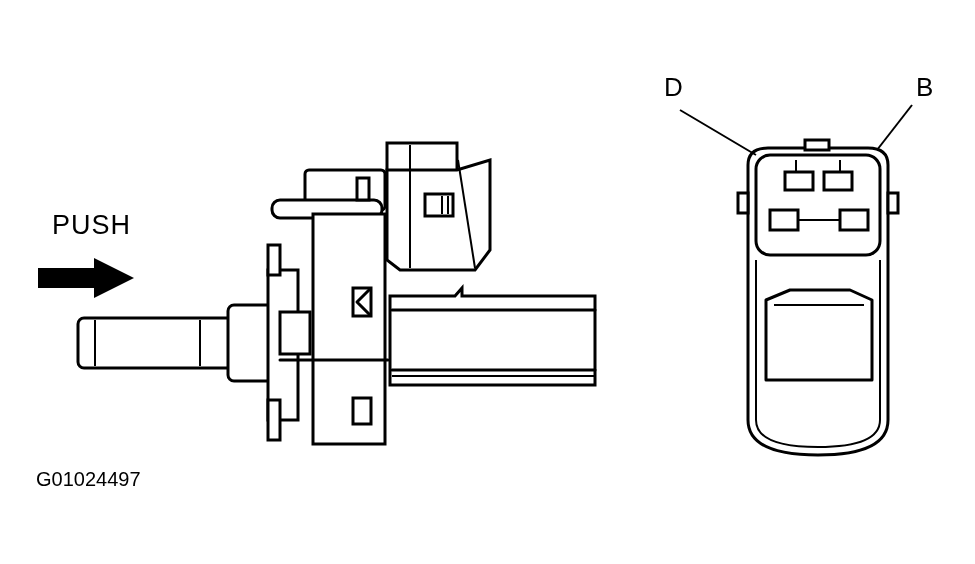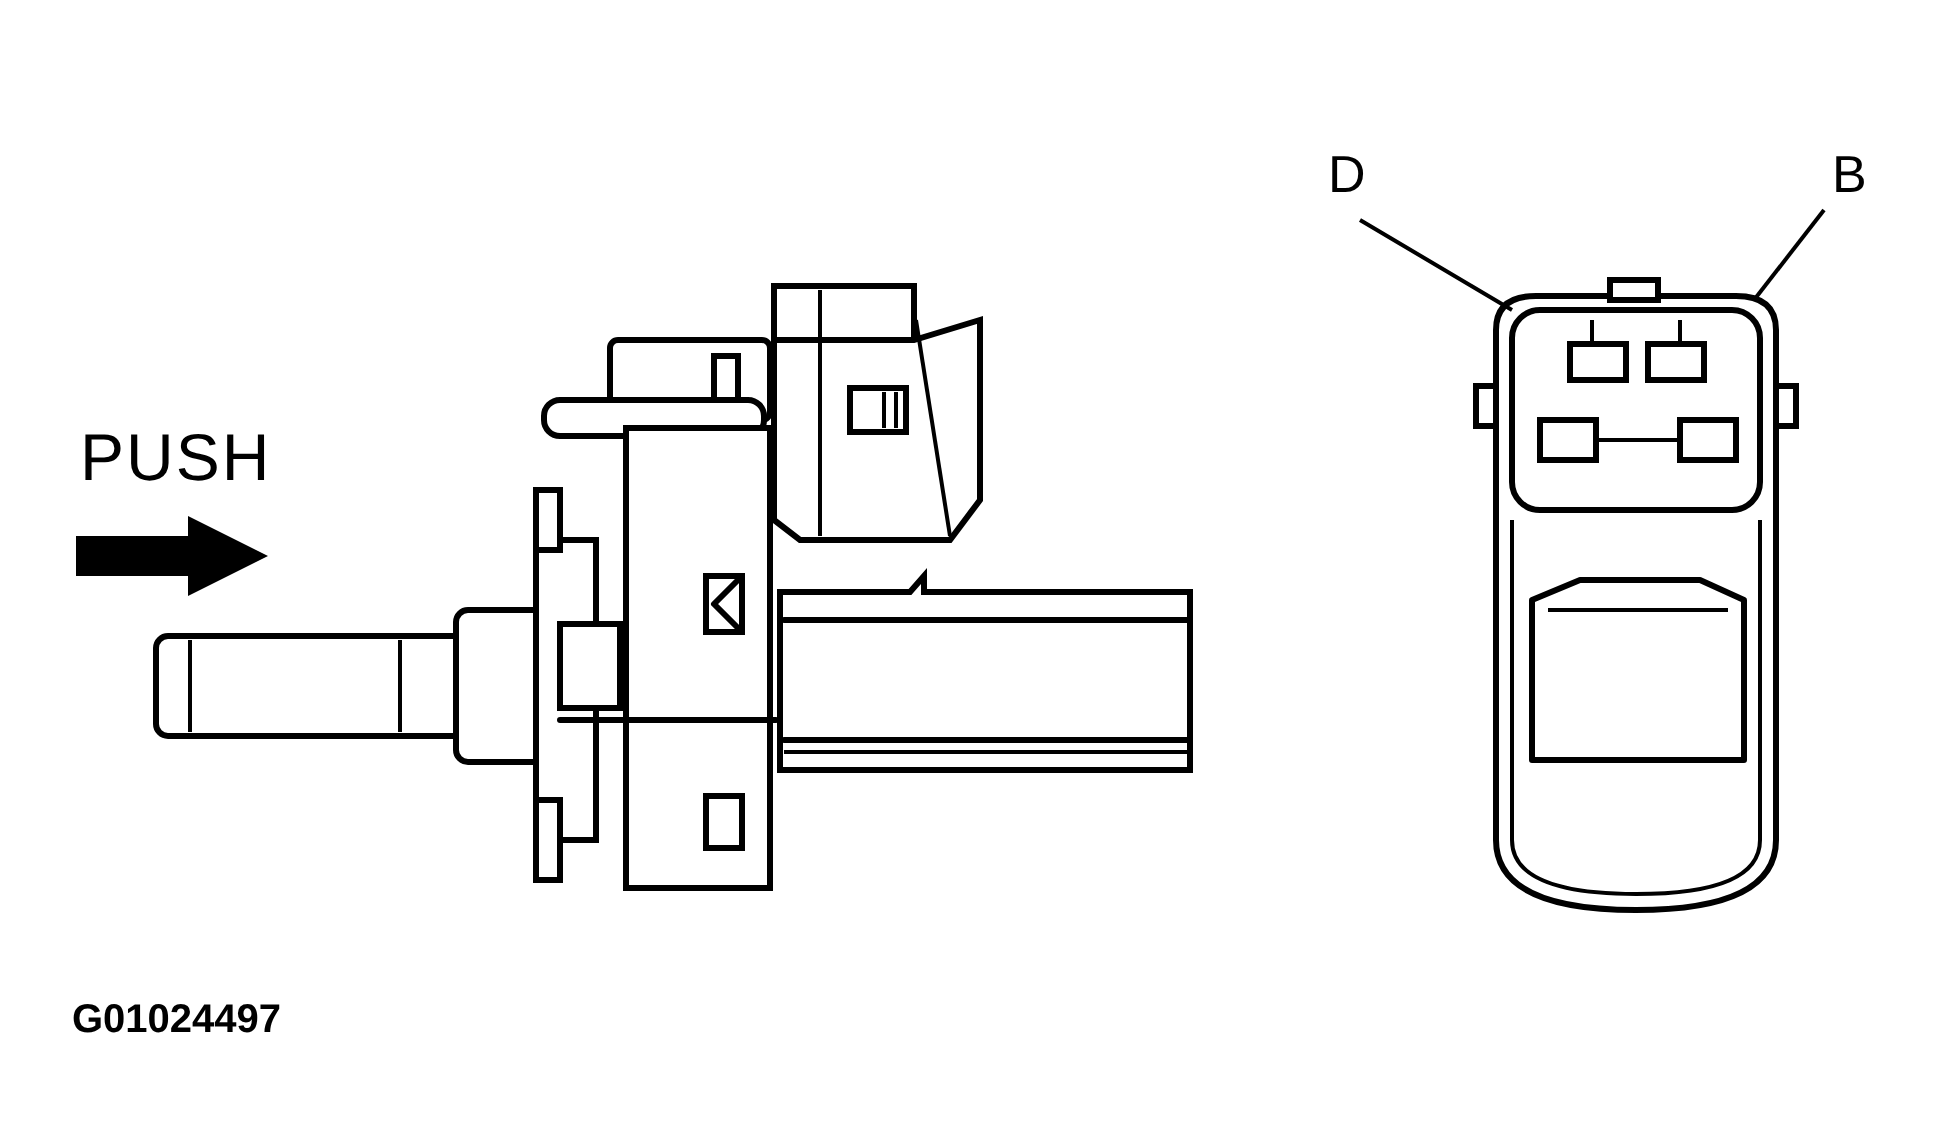--- a/index.html
+++ b/index.html
@@ -1,19 +1,19 @@
 <!DOCTYPE html>
 <html><head>
   <meta charset="utf-8">
   <style>
     html, body { margin: 0; padding: 0; background: #ffffff; }
     #stage { position: relative; width: 975px; height: 564px; overflow: hidden; background: #ffffff; }
     .lbl { position: absolute; font-family: "Liberation Sans", sans-serif; color: #000; }
-    #push { left: 40px; top: 210px; font-size: 33px; letter-spacing: 1px; }
-    #figid { left: 36px; top: 468px; font-size: 20px; font-weight: bold; margin-top: 31px; }
+    #push { left: 52px; top: 210px; font-size: 27px; letter-spacing: 1px; }
+    #figid { left: 36px; top: 468px; font-size: 20px; font-weight: normal; }
     #lblD { left: 664px; top: 72px; font-size: 26px; }
     #lblB { left: 916px; top: 72px; font-size: 26px; }
     svg { position: absolute; left: 0; top: 0; }
     .s { fill: none; stroke: #000; stroke-width: 3; stroke-linejoin: round; stroke-linecap: round; }
     .t { fill: none; stroke: #000; stroke-width: 2; }
     .f { fill: #000; }
     .w { fill: #fff; stroke: #000; stroke-width: 3; }
   </style>
 </head>
 <body>

